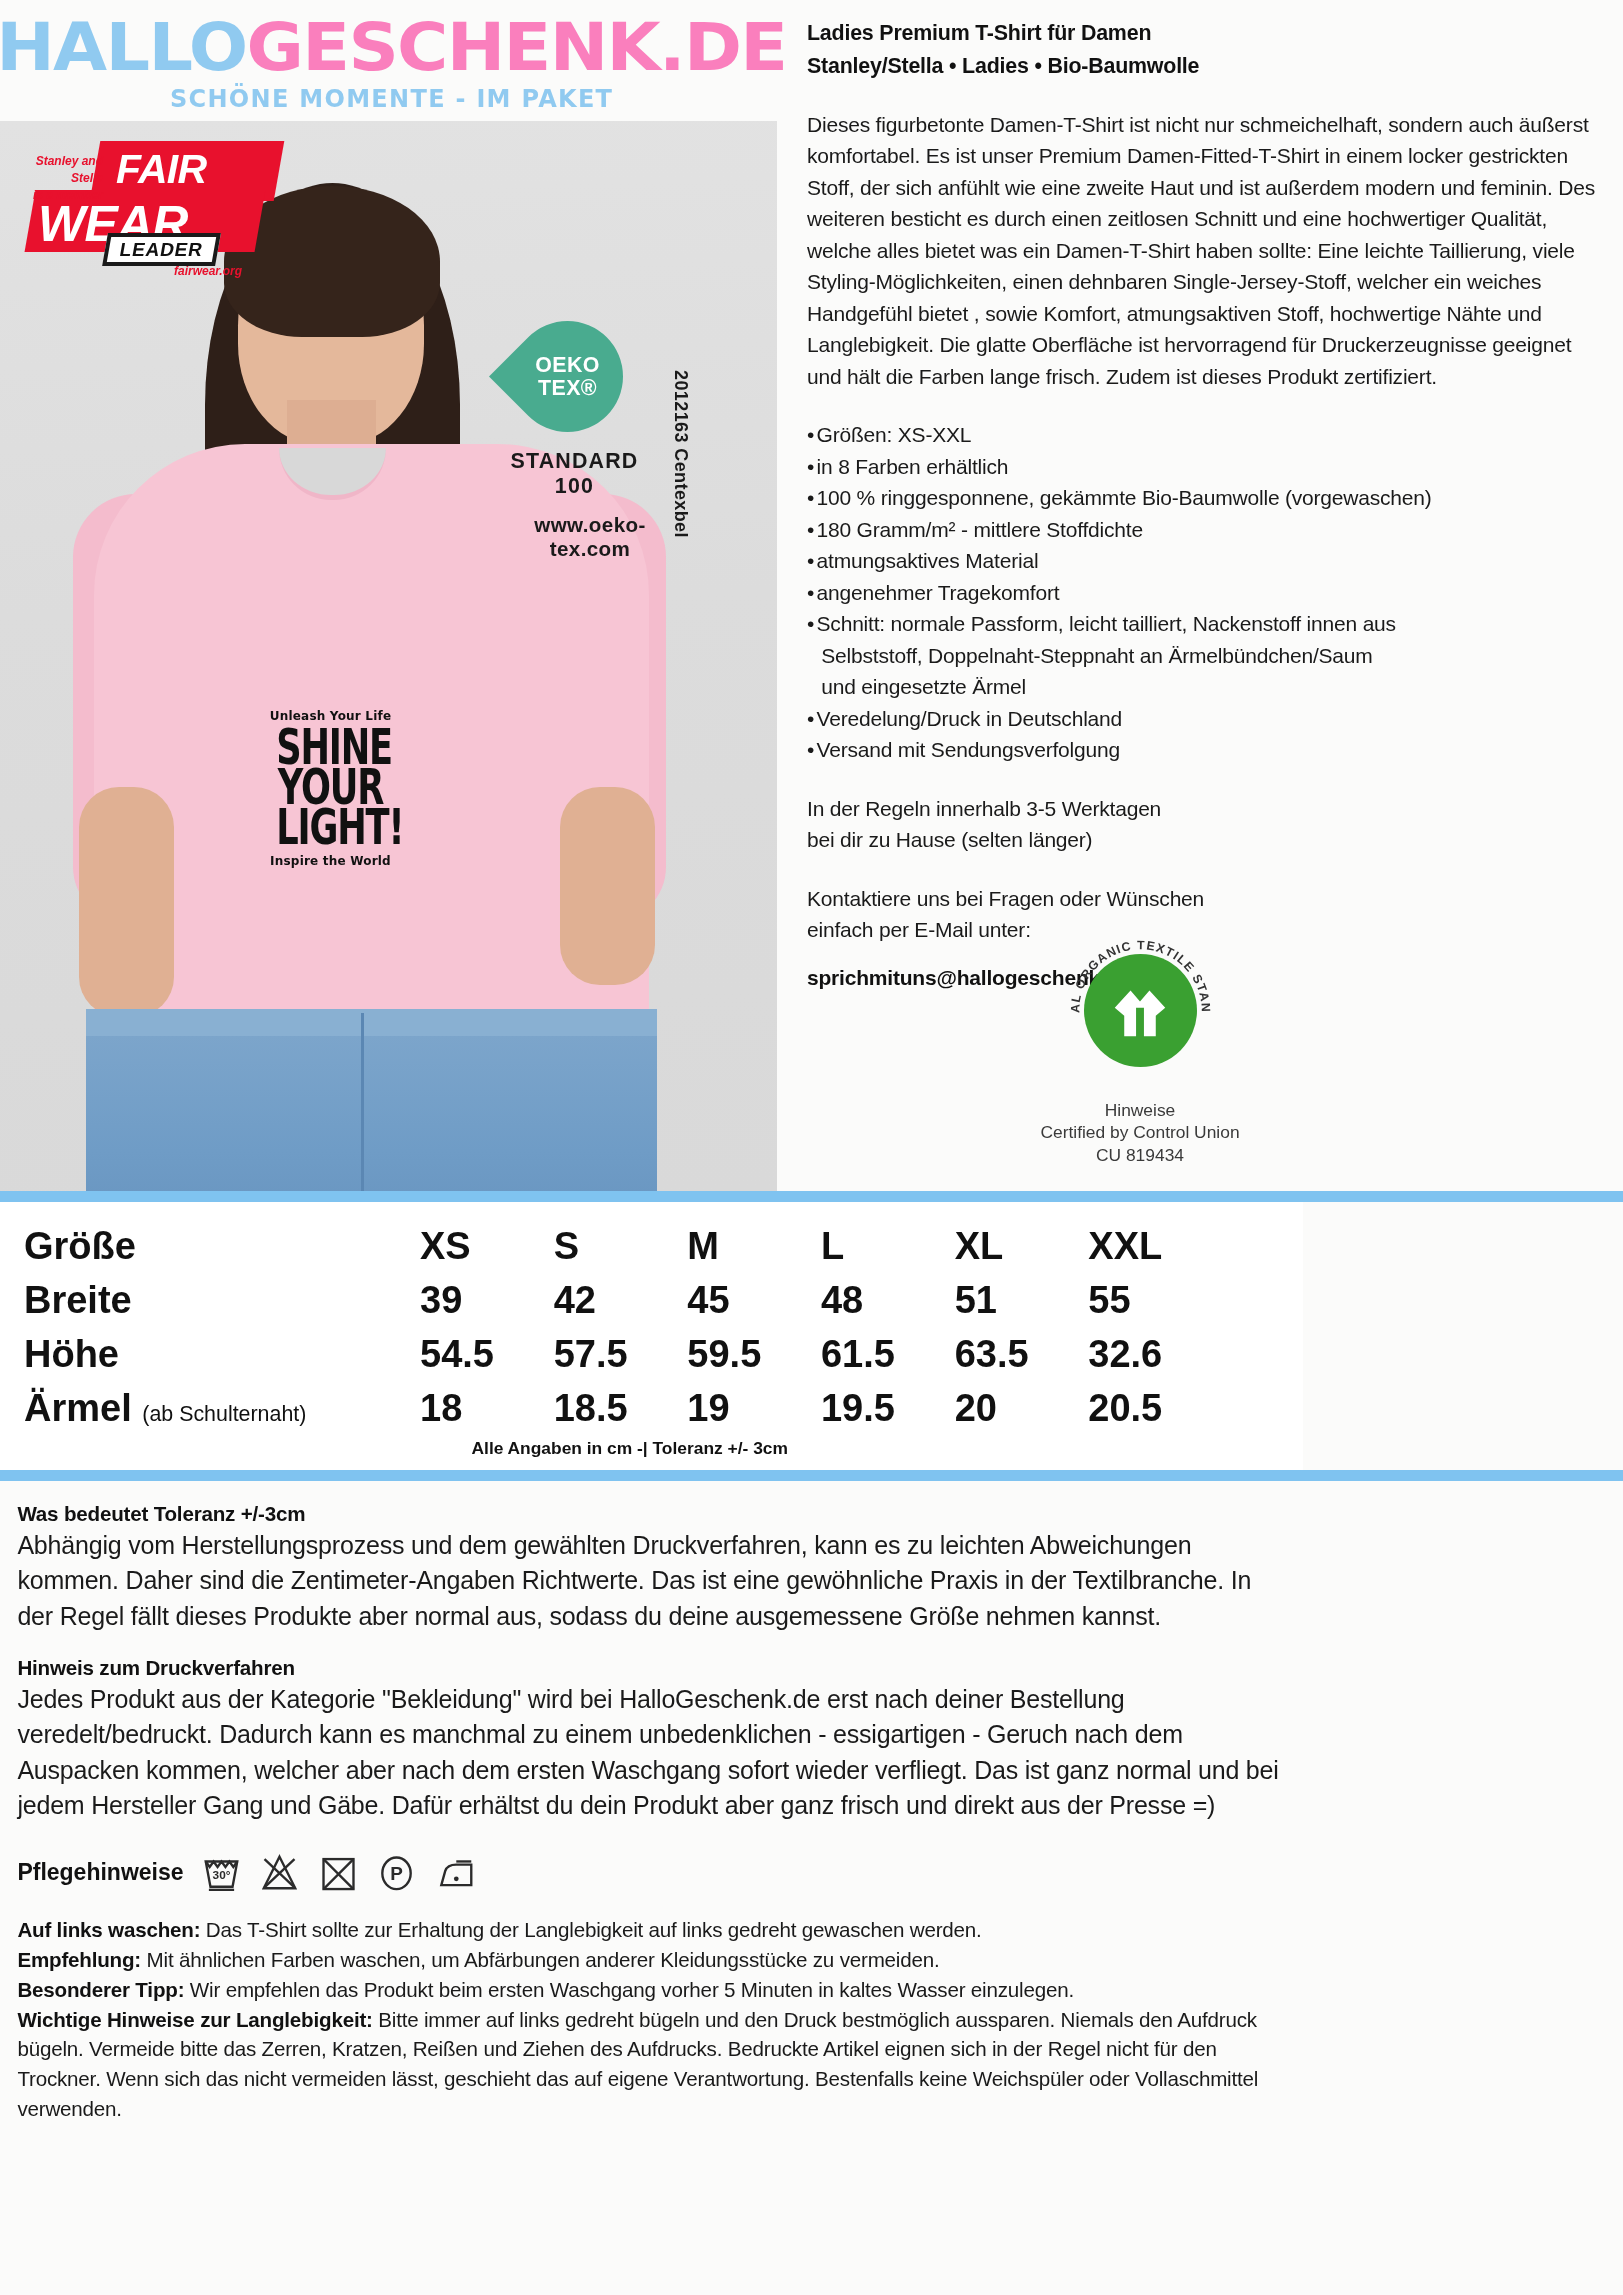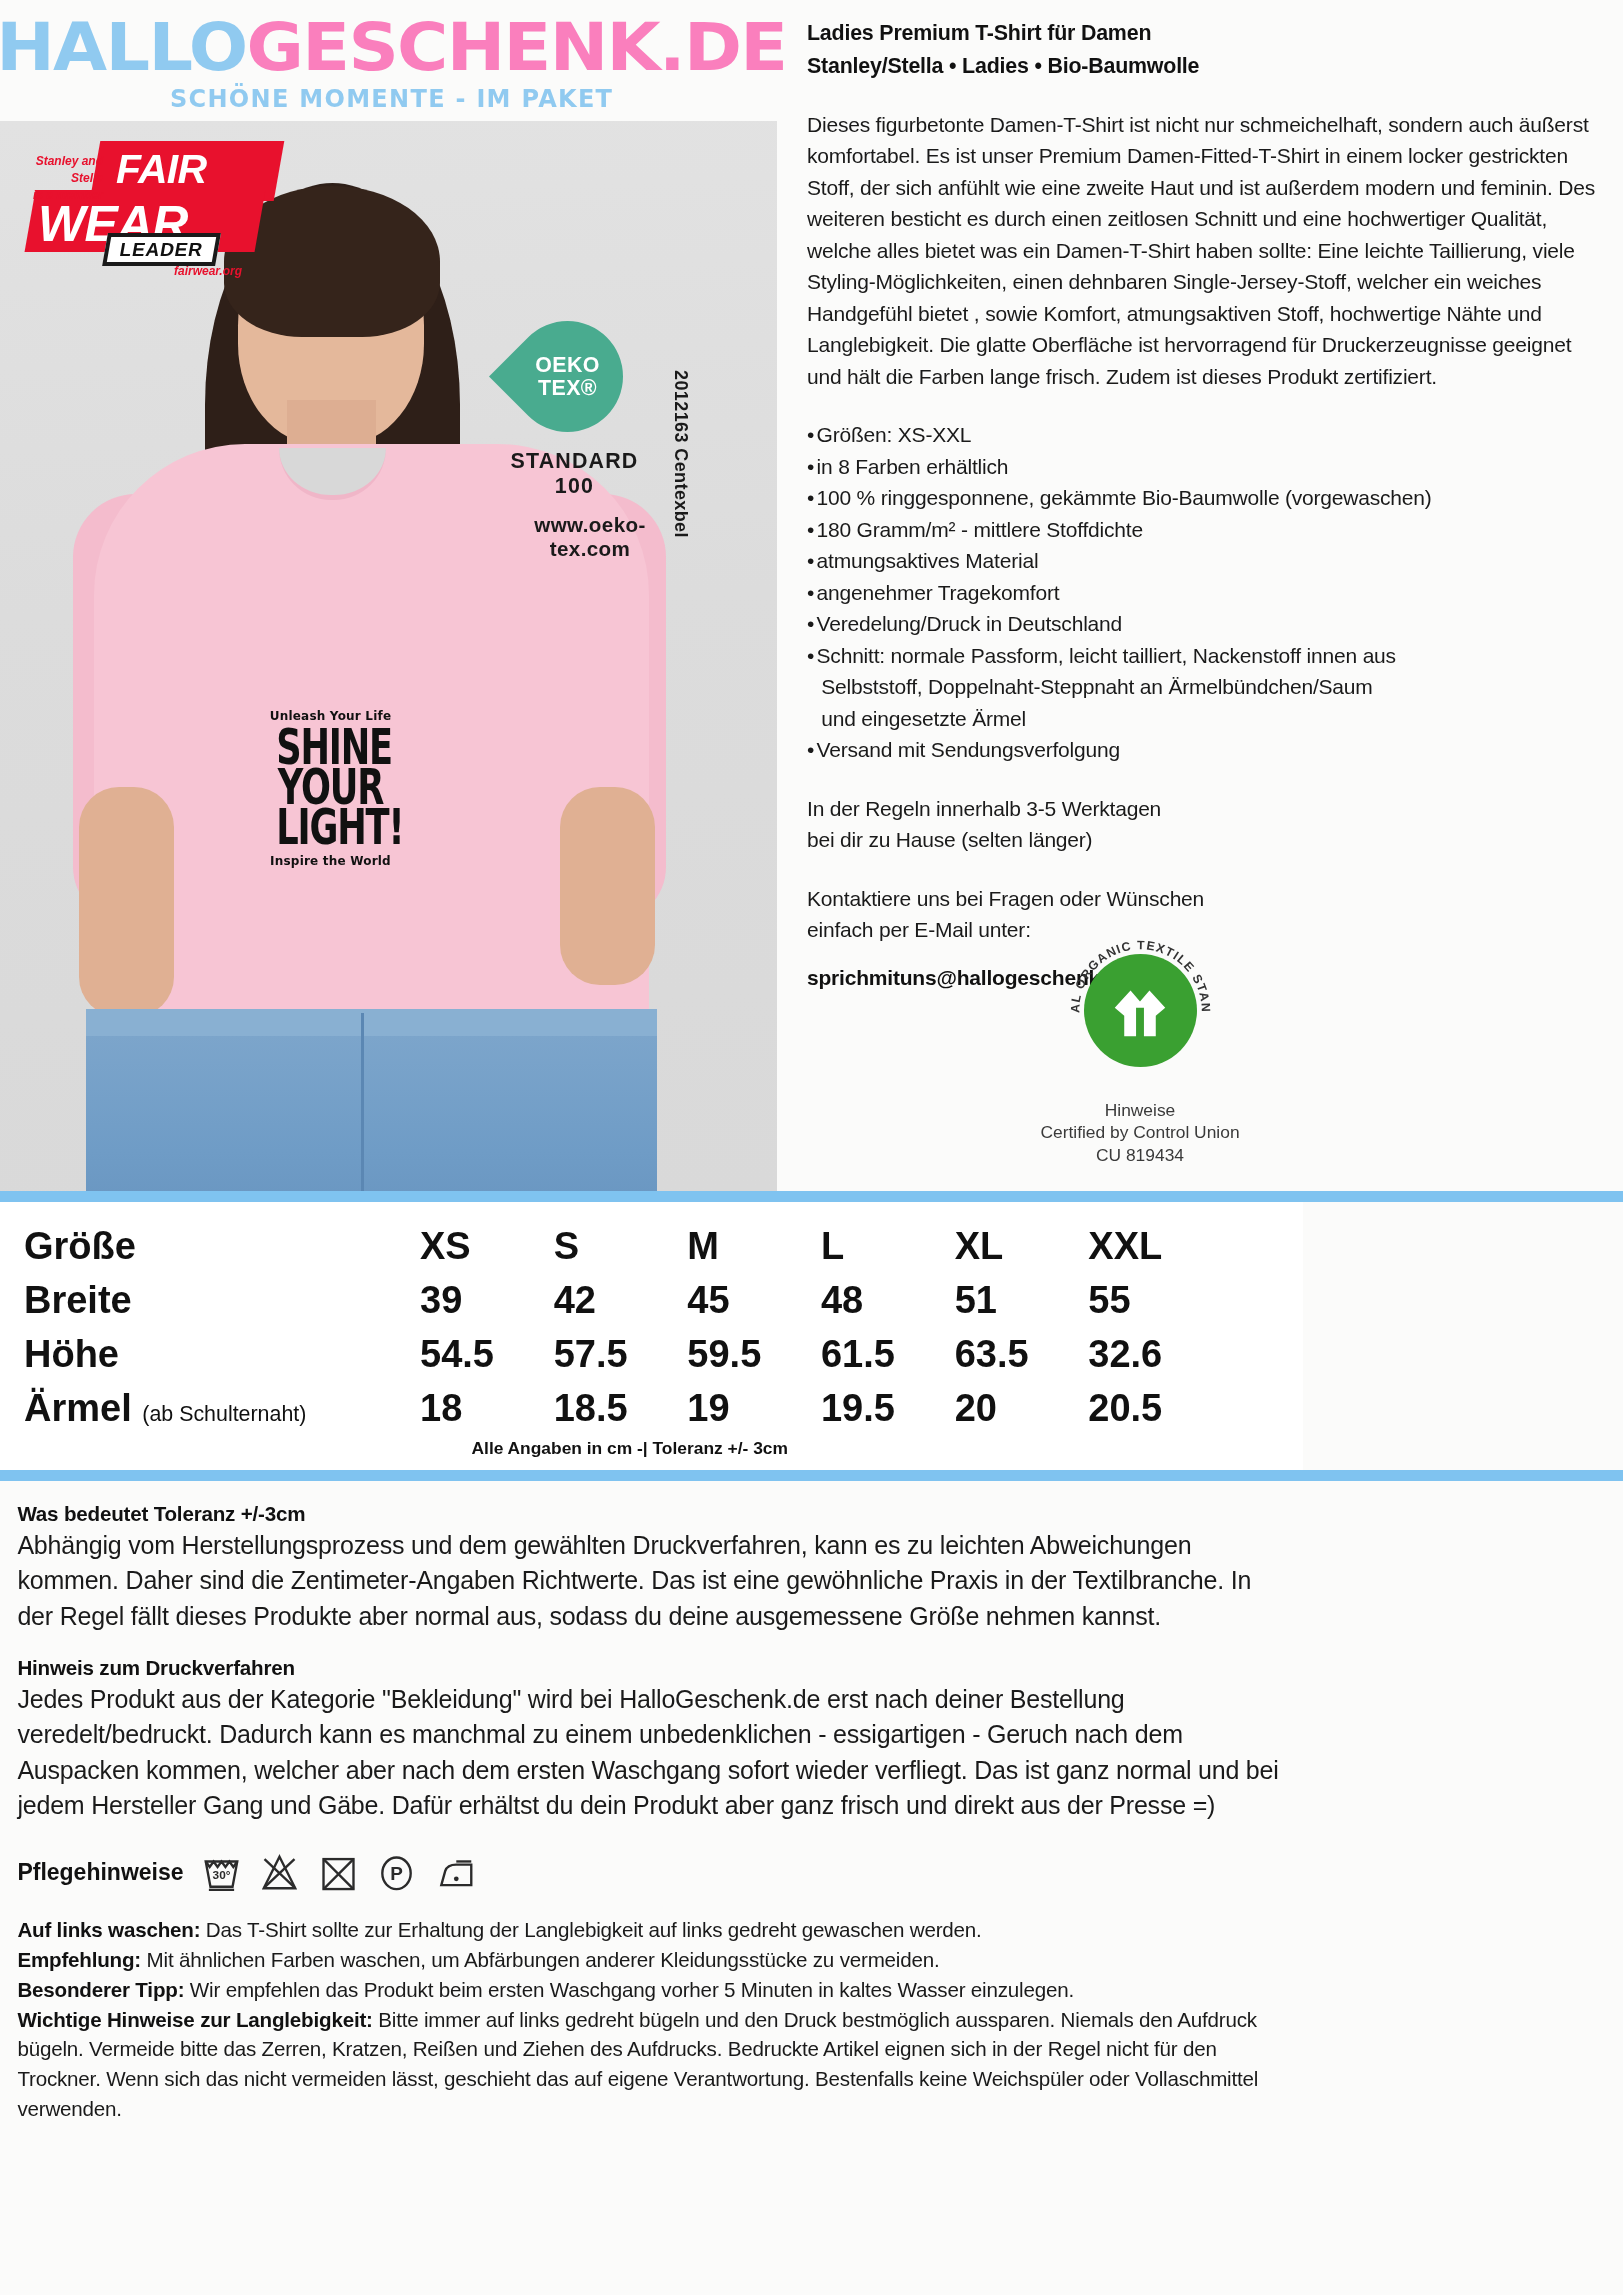--- a/index.html
+++ b/index.html
@@ -295,26 +295,26 @@
 
       <div class="rc-para">Dieses figurbetonte Damen-T-Shirt ist nicht nur schmeichelhaft, sondern auch äußerst komfortabel. Es ist unser Premium Damen-Fitted-T-Shirt in einem locker gestrickten Stoff, der sich anfühlt wie eine zweite Haut und ist außerdem modern und feminin. Des weiteren besticht es durch einen zeitlosen Schnitt und eine hochwertiger Qualität, welche alles bietet was ein Damen-T-Shirt haben sollte: Eine leichte Taillierung, viele Styling-Möglichkeiten, einen dehnbaren Single-Jersey-Stoff, welcher ein weiches Handgefühl bietet , sowie Komfort, atmungsaktiven Stoff, hochwertige Nähte und Langlebigkeit. Die glatte Oberfläche ist hervorragend für Druckerzeugnisse geeignet und hält die Farben lange frisch. Zudem ist dieses Produkt zertifiziert.</div>
 
       <ul class="rc-bullets">
         <li><span class="b">•</span><span>Größen: XS-XXL</span></li>
         <li><span class="b">•</span><span>in 8 Farben erhältlich</span></li>
         <li><span class="b">•</span><span>100 % ringgesponnene, gekämmte Bio-Baumwolle (vorgewaschen)</span></li>
         <li><span class="b">•</span><span>180 Gramm/m² - mittlere Stoffdichte</span></li>
         <li><span class="b">•</span><span>atmungsaktives Material</span></li>
         <li><span class="b">•</span><span>angenehmer Tragekomfort</span></li>
-        <li><span class="b">•</span><span>Veredelung/Druck in Deutschland</span></li>
         <li>
           <span class="b">•</span><span>Schnitt: normale Passform, leicht tailliert, Nackenstoff innen aus</span>
           <span class="cont">Selbststoff, Doppelnaht-Steppnaht an Ärmelbündchen/Saum</span>
           <span class="cont">und eingesetzte Ärmel</span>
         </li>
+        <li><span class="b">•</span><span>Veredelung/Druck in Deutschland</span></li>
         <li><span class="b">•</span><span>Versand mit Sendungsverfolgung</span></li>
       </ul>
 
       <div class="rc-ship">
         <div>In der Regeln innerhalb 3-5 Werktagen</div>
         <div>bei dir zu Hause (selten länger)</div>
       </div>
 
       <div class="rc-contact">
         <div>Kontaktiere uns bei Fragen oder Wünschen</div>

